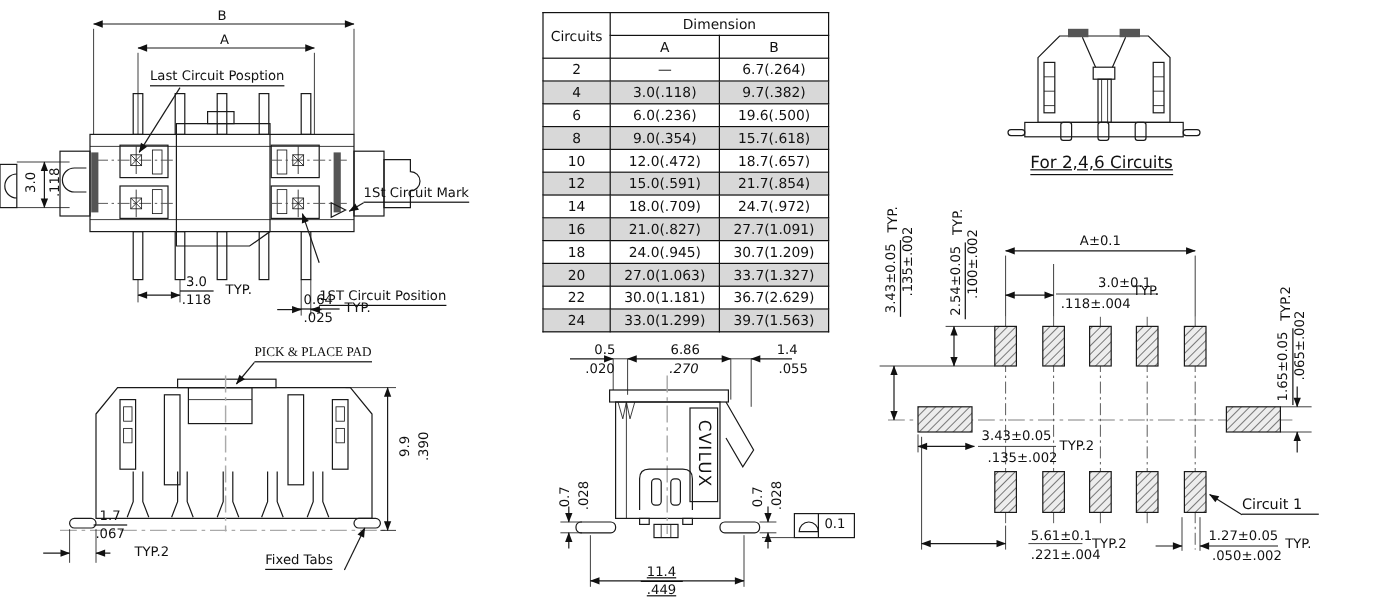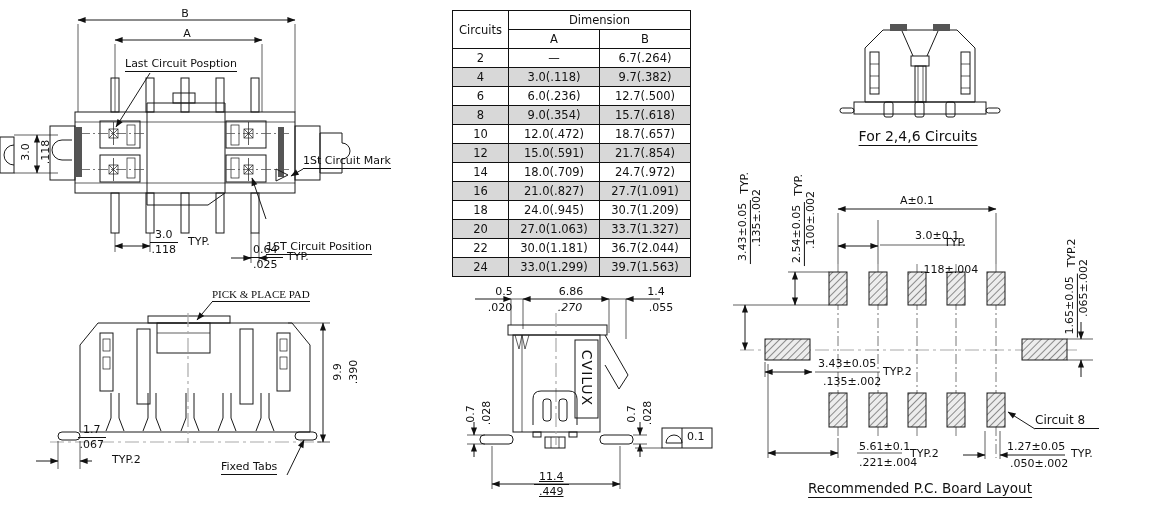--- a/index.html
+++ b/index.html
@@ -17,21 +17,21 @@
   .rot{transform:translate(-50%,-50%) rotate(-90deg);}
   .rot90{transform:translate(-50%,-50%) rotate(90deg);}
   .ul{border-bottom:1.2px solid #111;padding-bottom:1px;}
   .dim{position:absolute;text-align:center;font-size:11px;line-height:1.1;white-space:nowrap;}
   .dim .mm{border-bottom:1.1px solid #111;padding:0 5px 1px;}
   .dim .in{padding-top:1px;}
   .dimrot{position:absolute;font-size:11px;line-height:1.1;white-space:nowrap;
           transform:translate(-50%,-50%) rotate(-90deg);text-align:center;}
   .dimrot .mmrow{display:flex;align-items:flex-end;gap:6px;}
   .dimrot .mm{border-bottom:1.1px solid #111;padding:0 3px 1px;}
-  .bigcap{font-size:14px;}
+  .bigcap{font-size:14px;text-decoration:underline;}
   
   #ctab{position:absolute;left:452px;top:10px;width:238px;border-collapse:collapse;
         font-size:11.5px;table-layout:fixed;}
   #ctab th,#ctab td{border:1px solid #111;font-weight:normal;text-align:center;padding:0;height:18px;}
   #ctab{border:1.5px solid #111;}
   #ctab tbody tr:nth-child(even){background:#d8d8d8;}
 </style>
 </head>
 <body>
 
@@ -175,21 +175,21 @@
           <td>6.7(.264)</td>
         </tr>
       <tr>
           <td>4</td>
           <td>3.0(.118)</td>
           <td>9.7(.382)</td>
         </tr>
       <tr>
           <td>6</td>
           <td>6.0(.236)</td>
-          <td>12.7(.500)</td>
+          <td>19.6(.500)</td>
         </tr>
       <tr>
           <td>8</td>
           <td>9.0(.354)</td>
           <td>15.7(.618)</td>
         </tr>
       <tr>
           <td>10</td>
           <td>12.0(.472)</td>
           <td>18.7(.657)</td>
@@ -215,21 +215,21 @@
           <td>30.7(1.209)</td>
         </tr>
       <tr>
           <td>20</td>
           <td>27.0(1.063)</td>
           <td>33.7(1.327)</td>
         </tr>
       <tr>
           <td>22</td>
           <td>30.0(1.181)</td>
-          <td>36.7(2.044)</td>
+          <td>36.7(2.629)</td>
         </tr>
       <tr>
           <td>24</td>
           <td>33.0(1.299)</td>
           <td>39.7(1.563)</td>
         </tr>
     </tbody>
   </table>
 
   <svg style="left:840px;top:10px" width="180" height="150" viewBox="0 0 180 150">
@@ -447,21 +447,21 @@
 
     <line class="thin" x1="260" y1="271" x2="260" y2="299"></line>
       <line class="thin" x1="275" y1="271" x2="275" y2="299"></line>
     <line class="ln" x1="238" y1="295" x2="260" y2="295" marker-end="url(#m5)"></line>
     <line class="ln" x1="275" y1="295" x2="340" y2="295" marker-start="url(#m5)"></line>
 
     <line class="ln" x1="310" y1="269" x2="283" y2="252" marker-end="url(#m5)"></line>
   </svg>
   <span class="lbl cc" style="left:917px;top:195px;">A±0.1</span>
   <span class="lbl" style="left:915px;top:230px;">3.0±0.1</span>
-  <span class="lbl" style="left:920px;top:248px;margin-top:16px;">.118±.004</span>
+  <span class="lbl" style="left:884px;top:248px;">.118±.004</span>
   <span class="lbl" style="left:944px;top:237px;">TYP.</span>
   <div class="dimrot" style="left:750px;top:218px;">
     <div class="mmrow">
         <span class="mm">3.43±0.05</span>
         <span>TYP.</span>
       </div>
     <div class="in">.135±.002</div>
   </div>
   <div class="dimrot" style="left:804px;top:220px;">
     <div class="mmrow">
@@ -479,16 +479,15 @@
   </div>
   <span class="lbl" style="left:818px;top:358px;">3.43±0.05</span>
   <span class="lbl" style="left:823px;top:376px;">.135±.002</span>
   <span class="lbl" style="left:883px;top:366px;">TYP.2</span>
   <span class="lbl" style="left:859px;top:441px;">5.61±0.1</span>
   <span class="lbl" style="left:859px;top:457px;">.221±.004</span>
   <span class="lbl" style="left:910px;top:448px;">TYP.2</span>
   <span class="lbl" style="left:1007px;top:441px;">1.27±0.05</span>
   <span class="lbl" style="left:1010px;top:458px;">.050±.002</span>
   <span class="lbl" style="left:1071px;top:448px;">TYP.</span>
-  <span class="lbl ul" style="left:1035px;top:414px;font-size:12px;padding-right:14px;">Circuit 8</span>
-  <span class="lbl cc ul" style="left:920px;top:481px;font-size:13.5px;">Recommended P.C. Board Layout</span>
+  <span class="lbl ul" style="left:1035px;top:414px;font-size:12px;padding-right:14px;">Circuit 1</span>
 
 </div>
 
 </body></html>

